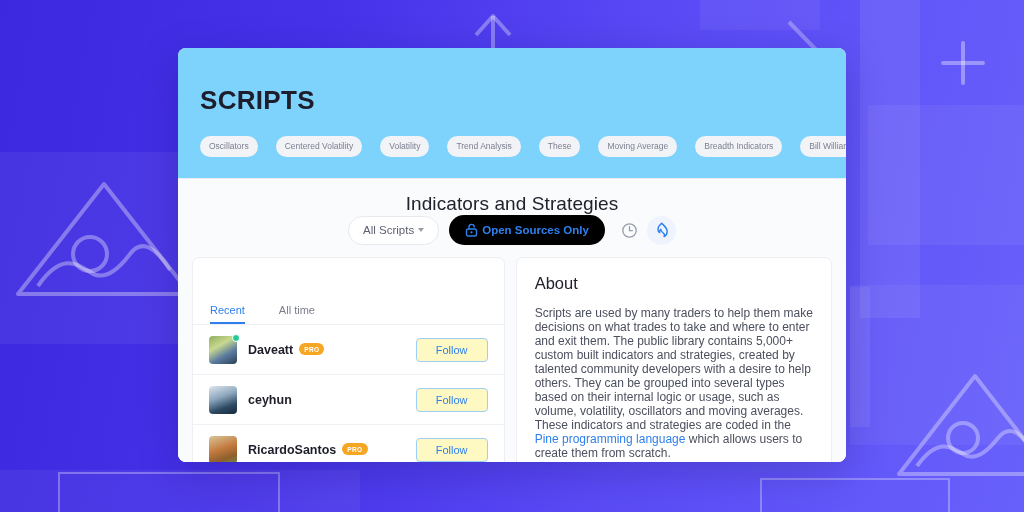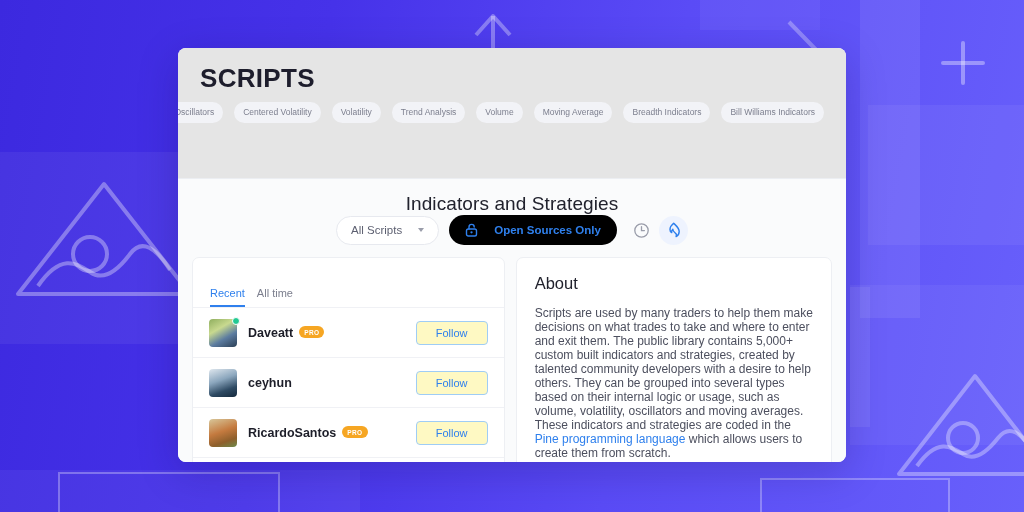--- a/index.html
+++ b/index.html
@@ -46,41 +46,40 @@
     top: 48px;
     width: 668px;
     height: 414px;
     background: #ffffff;
     border-radius: 8px;
     box-shadow: 0 10px 40px rgba(20,10,80,0.22);
     overflow: hidden;
   }
 
   .card-header {
-    background: #e5e5e5;
-    padding: 8px 22px 0 22px;
+    background: #7dd3fc;
+    padding: 30px 22px 0 22px;
     height: 131px;
     border-bottom: 1px solid #eceef2;
   }
 
   .scripts-title {
     font-size: 26px;
     font-weight: bold;
     color: #1d1d2c;
     letter-spacing: 0.3px;
     line-height: 32px;
     margin-top: 6px;
   }
 
   .chip-row {
     display: flex;
-    gap: 11px;
-    margin-top: 8px;
+    gap: 18px;
+    margin-top: 20px;
     flex-wrap: nowrap;
-    justify-content: flex-end;
   }
 
   .chip {
     background: #f2f3f7;
     color: #7c7f8e;
     font-size: 8.5px;
     padding: 5px 9px 5px 9px;
     border-radius: 11px;
     white-space: nowrap;
     line-height: 11px;
@@ -109,21 +108,21 @@
 
   .toolbar-right {
     display: flex;
     align-items: center;
     gap: 10px;
   }
 
   .btn-pill {
     display: flex;
     align-items: center;
-    gap: 16px;
+    gap: 4px;
     background: #ffffff;
     border: 1px solid #e7e9ef;
     border-radius: 18px;
     height: 29px;
     padding: 0 14px;
     font-size: 11.5px;
     color: #5c5f70;
     white-space: nowrap;
   }
 
@@ -177,22 +176,22 @@
 
   .panel-pad { padding: 16px 16px 0 16px; }
 
   .panel-title {
     font-size: 16.5px;
     color: #21222d;
   }
 
   .tabs {
     display: flex;
-    gap: 12px;
-    margin-top: 13px;
+    gap: 34px;
+    margin-top: 30px;
     padding-left: 1px;
   }
 
   .tab {
     font-size: 11px;
     color: #7b7e8d;
     padding-bottom: 6px;
   }
   .tab.active {
     color: #2f80ed;
@@ -325,21 +324,21 @@
   <div id="card">
 
     <div class="card-header">
       <div class="scripts-title">SCRIPTS</div>
 
       <div class="chip-row">
         <div class="chip">Oscillators</div>
         <div class="chip">Centered Volatility</div>
         <div class="chip">Volatility</div>
         <div class="chip">Trend Analysis</div>
-        <div class="chip">Volume</div>
+        <div class="chip">These</div>
         <div class="chip">Moving Average</div>
         <div class="chip">Breadth Indicators</div>
         <div class="chip">Bill Williams Indicators</div>
       </div>
     </div>
 
     <div class="card-body">
 
       <div class="toolbar">
         <div class="section-title">Indicators and Strategies</div>

